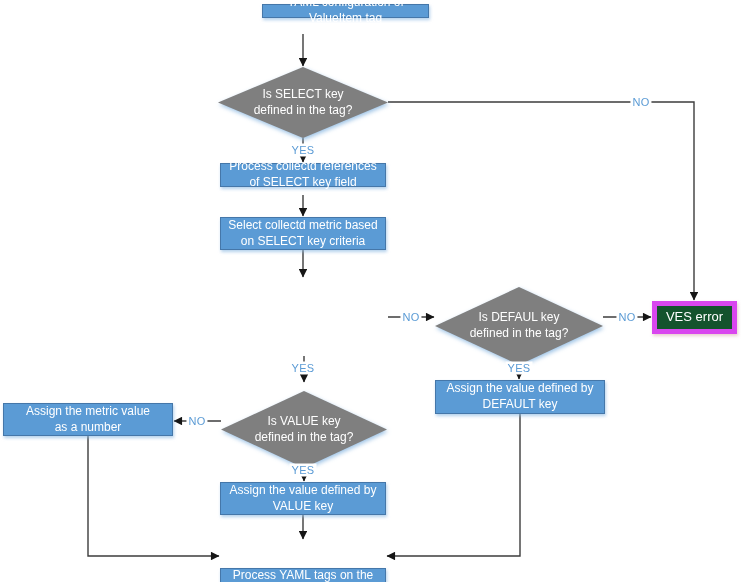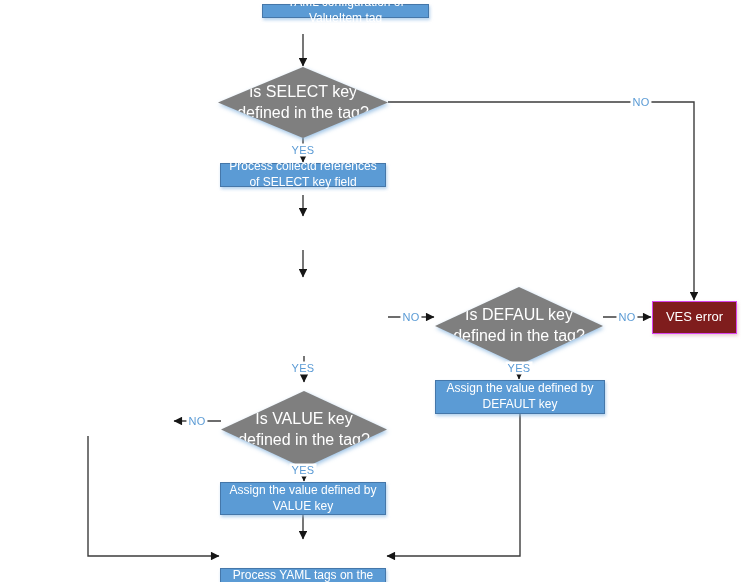--- a/index.html
+++ b/index.html
@@ -14,31 +14,31 @@
     text-align:center; color:#ffffff; font-size:12px; line-height:1.3;
     box-sizing:border-box;
   }
   .node .nlabel { white-space:pre-line; }
 
   .process {
     background:#5B9BD5; border:1px solid #4577A9;
     box-shadow:1px 2px 3px rgba(140,185,226,0.65);
   }
   .error {
-    background:#7f1d1d; border:1px solid #d946ef;
+    background:#14532d; border:5px solid #d946ef;
     box-shadow:1px 2px 3px rgba(210,160,160,0.5);
     font-size:13px;
   }
 
   .diamond-wrap { position:absolute; filter:drop-shadow(1px 2px 2px rgba(140,185,226,0.85)); }
   .diamond {
     width:100%; height:100%; background:#7F7F7F;
     clip-path:polygon(50% 0, 100% 50%, 50% 100%, 0 50%);
     display:flex; align-items:center; justify-content:center;
-    text-align:center; color:#ffffff; font-size:16px; line-height:1.3;
+    text-align:center; color:#ffffff; font-size:12px; line-height:1.3;
   }
   .diamond .nlabel { white-space:pre-line; }
 
   .elabel {
     position:absolute; transform:translate(-50%,-50%);
     background:#ffffff; color:#5B9BD5; font-size:11px; line-height:1;
     padding:1px 2px; letter-spacing:0.3px;
   }
 
   svg .conn { stroke:#3d3d3d; stroke-width:1.4; fill:none; }
@@ -94,20 +94,24 @@
       <span class="nlabel">Is SELECT key
 defined in the tag?</span>
     </div>
   </div>
 
   <div class="node process" style="left:220px; top:163px; width:166px; height:24px;">
     <span class="nlabel">Process collectd references
 of SELECT key field</span>
   </div>
 
+  <div class="node process" style="left:220px; top:217px; width:166px; height:33px;">
+    <span class="nlabel">Select collectd metric based
+on SELECT key criteria</span>
+  </div>
 
 
   <div class="diamond-wrap" style="left:435px; top:287px; width:168px; height:78px;">
     <div class="diamond">
       <span class="nlabel">Is DEFAUL key
 defined in the tag?</span>
     </div>
   </div>
 
   <div class="node error" style="left:652px; top:301px; width:85px; height:33px;">
@@ -119,20 +123,24 @@
 DEFAULT key</span>
   </div>
 
   <div class="diamond-wrap" style="left:221px; top:391px; width:166px; height:77px;">
     <div class="diamond">
       <span class="nlabel">Is VALUE key
 defined in the tag?</span>
     </div>
   </div>
 
+  <div class="node process" style="left:3px; top:403px; width:170px; height:33px;">
+    <span class="nlabel">Assign the metric value
+as a number</span>
+  </div>
 
   <div class="node process" style="left:220px; top:482px; width:166px; height:33px;">
     <span class="nlabel">Assign the value defined by
 VALUE key</span>
   </div>
 
   <div class="node process" style="left:220px; top:568px; width:166px; height:32px;">
     <span class="nlabel">Process YAML tags on the
 assigned value</span>
   </div>

